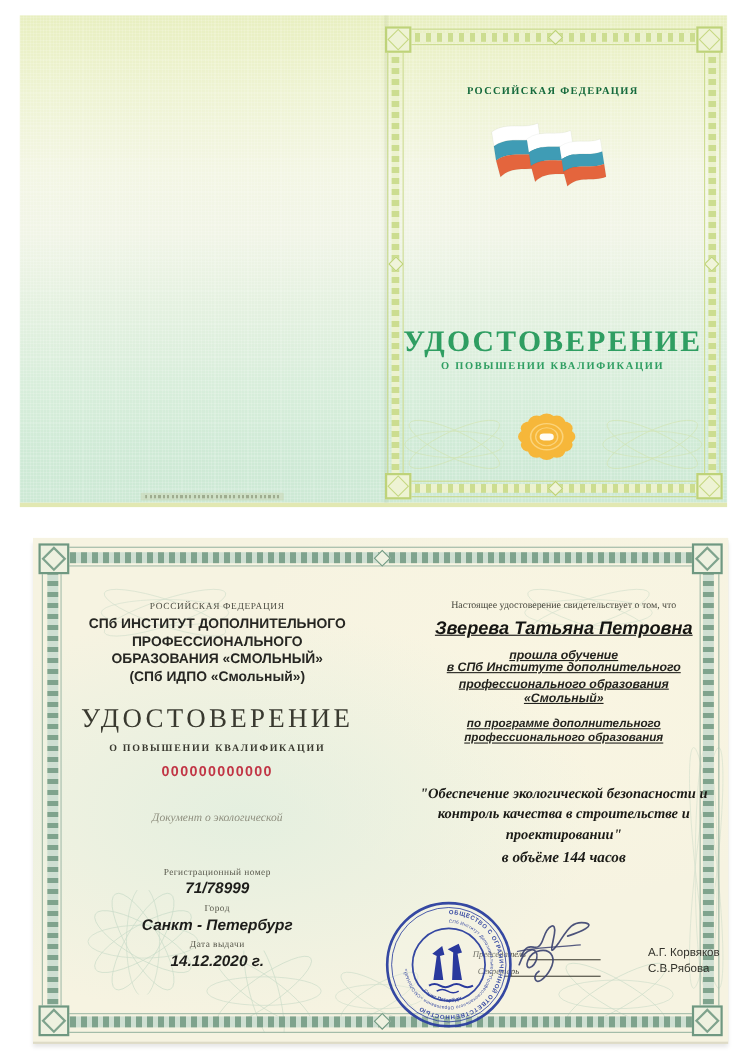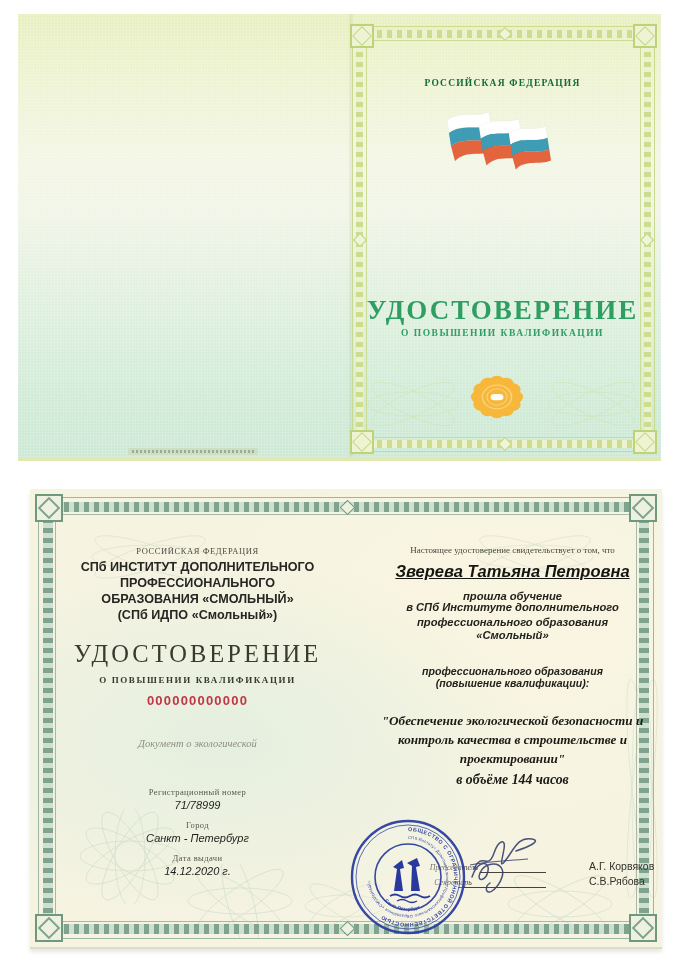--- a/index.html
+++ b/index.html
@@ -65,28 +65,28 @@
   .lcol{left:40px;width:255px;}
   .rcol{left:330px;width:305px;}
   .serif{font-family:"Liberation Serif",serif;}
   .l-country{top:57px;font-size:8.5px;letter-spacing:.6px;color:#4c4c42;}
   .l-inst{top:71px;font-size:12.6px;font-weight:bold;line-height:1.27;color:#262622;}
   .l-title{top:151px;font-size:24.5px;letter-spacing:3px;color:#39392f;}
   .l-sub{top:186px;font-size:9px;font-weight:bold;letter-spacing:1.6px;color:#39392f;}
   .l-num{top:204px;font-size:13px;font-weight:bold;letter-spacing:1.2px;color:#c13545;}
   .l-doct{top:249px;font-size:10.5px;font-style:italic;color:#8f8f7f;}
   .lbl{font-size:8.5px;color:#56564a;letter-spacing:.4px;}
-  .val{font-weight:normal;font-style:italic;font-size:11px;color:#1d1d1a;}
+  .val{font-weight:bold;font-style:italic;font-size:14px;color:#1d1d1a;}
   .l-reg-label{top:298px}.l-reg{top:310px}
   .l-city-label{top:331px}.l-city{top:343px}
   .l-date-label{top:364px}.l-date{top:376px}
 
   .r-intro{top:56px;font-size:9px;color:#46463c;}
   .r-name{top:73px;font-size:16.5px;font-weight:bold;font-style:italic;color:#151512;text-decoration:underline;}
-  .bi{font-weight:bold;font-style:italic;color:#23231e;}
+  .bi{font-weight:bold;font-style:italic;color:#23231e;text-decoration:underline;}
   .r-t1{top:101px;font-size:11.2px}.r-t2{top:112px;font-size:11.2px}
   .r-t3{top:127px;font-size:11.2px}.r-t4{top:140px;font-size:11.2px}
   .r-p1{top:163px;font-size:10.6px}.r-p2{top:175.5px;font-size:10.6px}.r-p3{top:188px;font-size:10.6px}
   .r-c{font-family:"Liberation Serif",serif;font-weight:bold;font-style:italic;font-size:13.2px;color:#1a1a16;}
   .r-c1{top:224px}.r-c2{top:243px}.r-c3{top:262px}
   .r-vol{top:283px;font-family:"Liberation Serif",serif;font-weight:bold;font-style:italic;font-size:13.8px;color:#1a1a16;}
 
   .sig-label{position:absolute;text-align:right;font-family:"Liberation Serif",serif;
     font-style:italic;font-size:8px;color:#4c4c44;z-index:2;}
   .sig-line{position:absolute;border-top:1px solid #44443a;z-index:2;}
@@ -273,22 +273,22 @@
     <div class="txt lcol val l-city">Санкт - Петербург</div>
     <div class="txt lcol serif lbl l-date-label">Дата выдачи</div>
     <div class="txt lcol val l-date">14.12.2020 г.</div>
 
     <div class="txt rcol serif r-intro">Настоящее удостоверение свидетельствует о том, что</div>
     <div class="txt rcol r-name">Зверева Татьяна Петровна</div>
     <div class="txt rcol bi r-t1">прошла обучение</div>
     <div class="txt rcol bi r-t2">в СПб Институте дополнительного</div>
     <div class="txt rcol bi r-t3">профессионального образования</div>
     <div class="txt rcol bi r-t4">«Смольный»</div>
+    <div class="txt rcol bi r-p1">по программе дополнительного</div>
     <div class="txt rcol bi r-p2">профессионального образования</div>
-    <div class="txt rcol bi r-p3">(повышение квалификации):</div>
     <div class="txt rcol r-c r-c1">"Обеспечение экологической безопасности и</div>
     <div class="txt rcol r-c r-c2">контроль качества в строительстве и</div>
     <div class="txt rcol r-c r-c3">проектировании"</div>
     <div class="txt rcol r-vol">в объёме 144 часов</div>
 
     <div class="sig-label" style="left:398px;top:374px;width:50px">Председатель</div>
     <div class="sig-line" style="left:450px;top:383px;width:66px"></div>
     <div class="sig-name" style="left:520px;top:371px">А.Г. Корвяков</div>
     <div class="sig-label" style="left:398px;top:389px;width:44px">Секретарь</div>
     <div class="sig-line" style="left:428px;top:398px;width:88px"></div>

